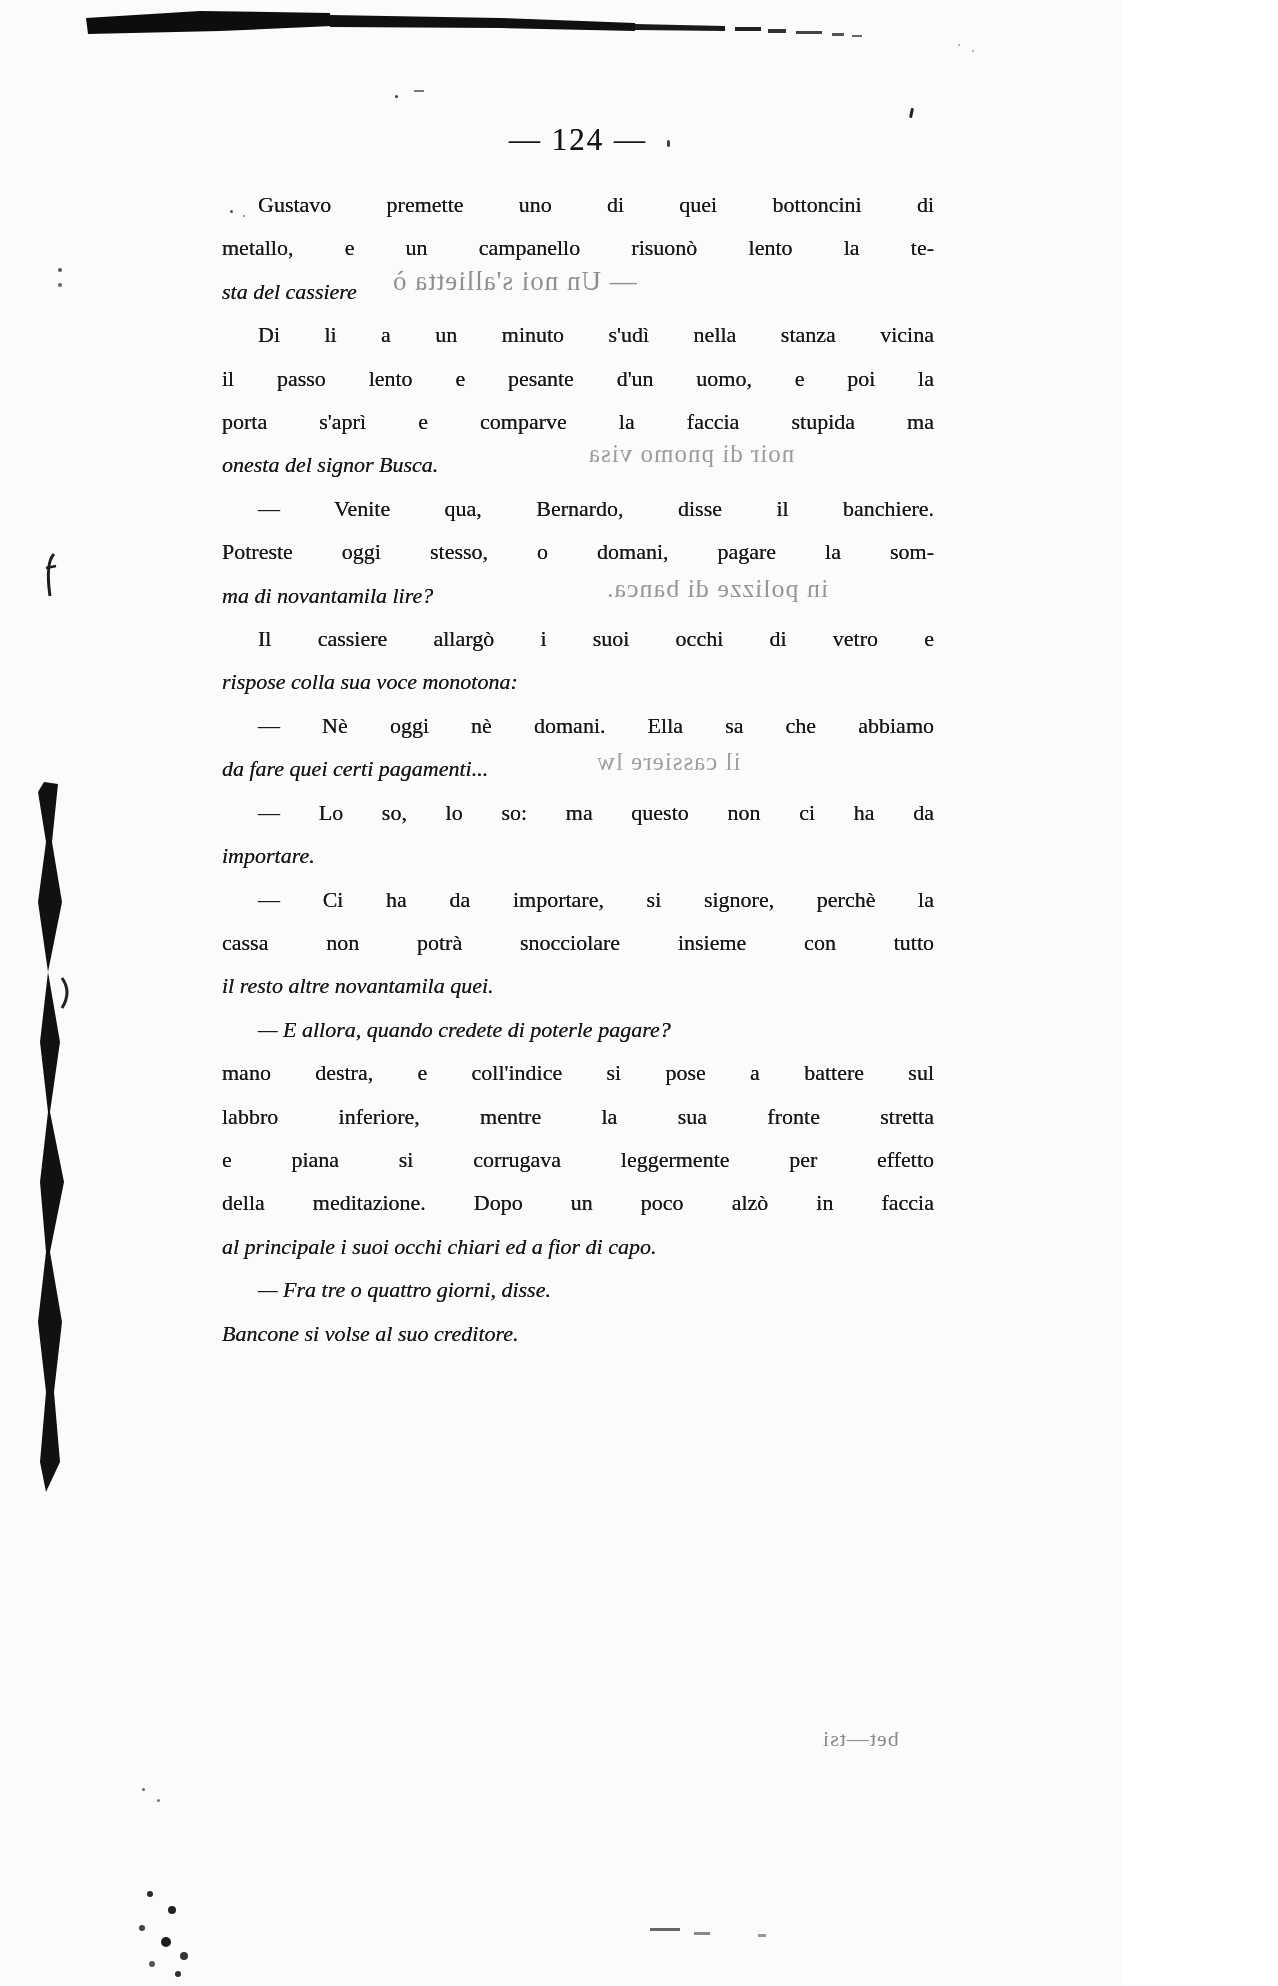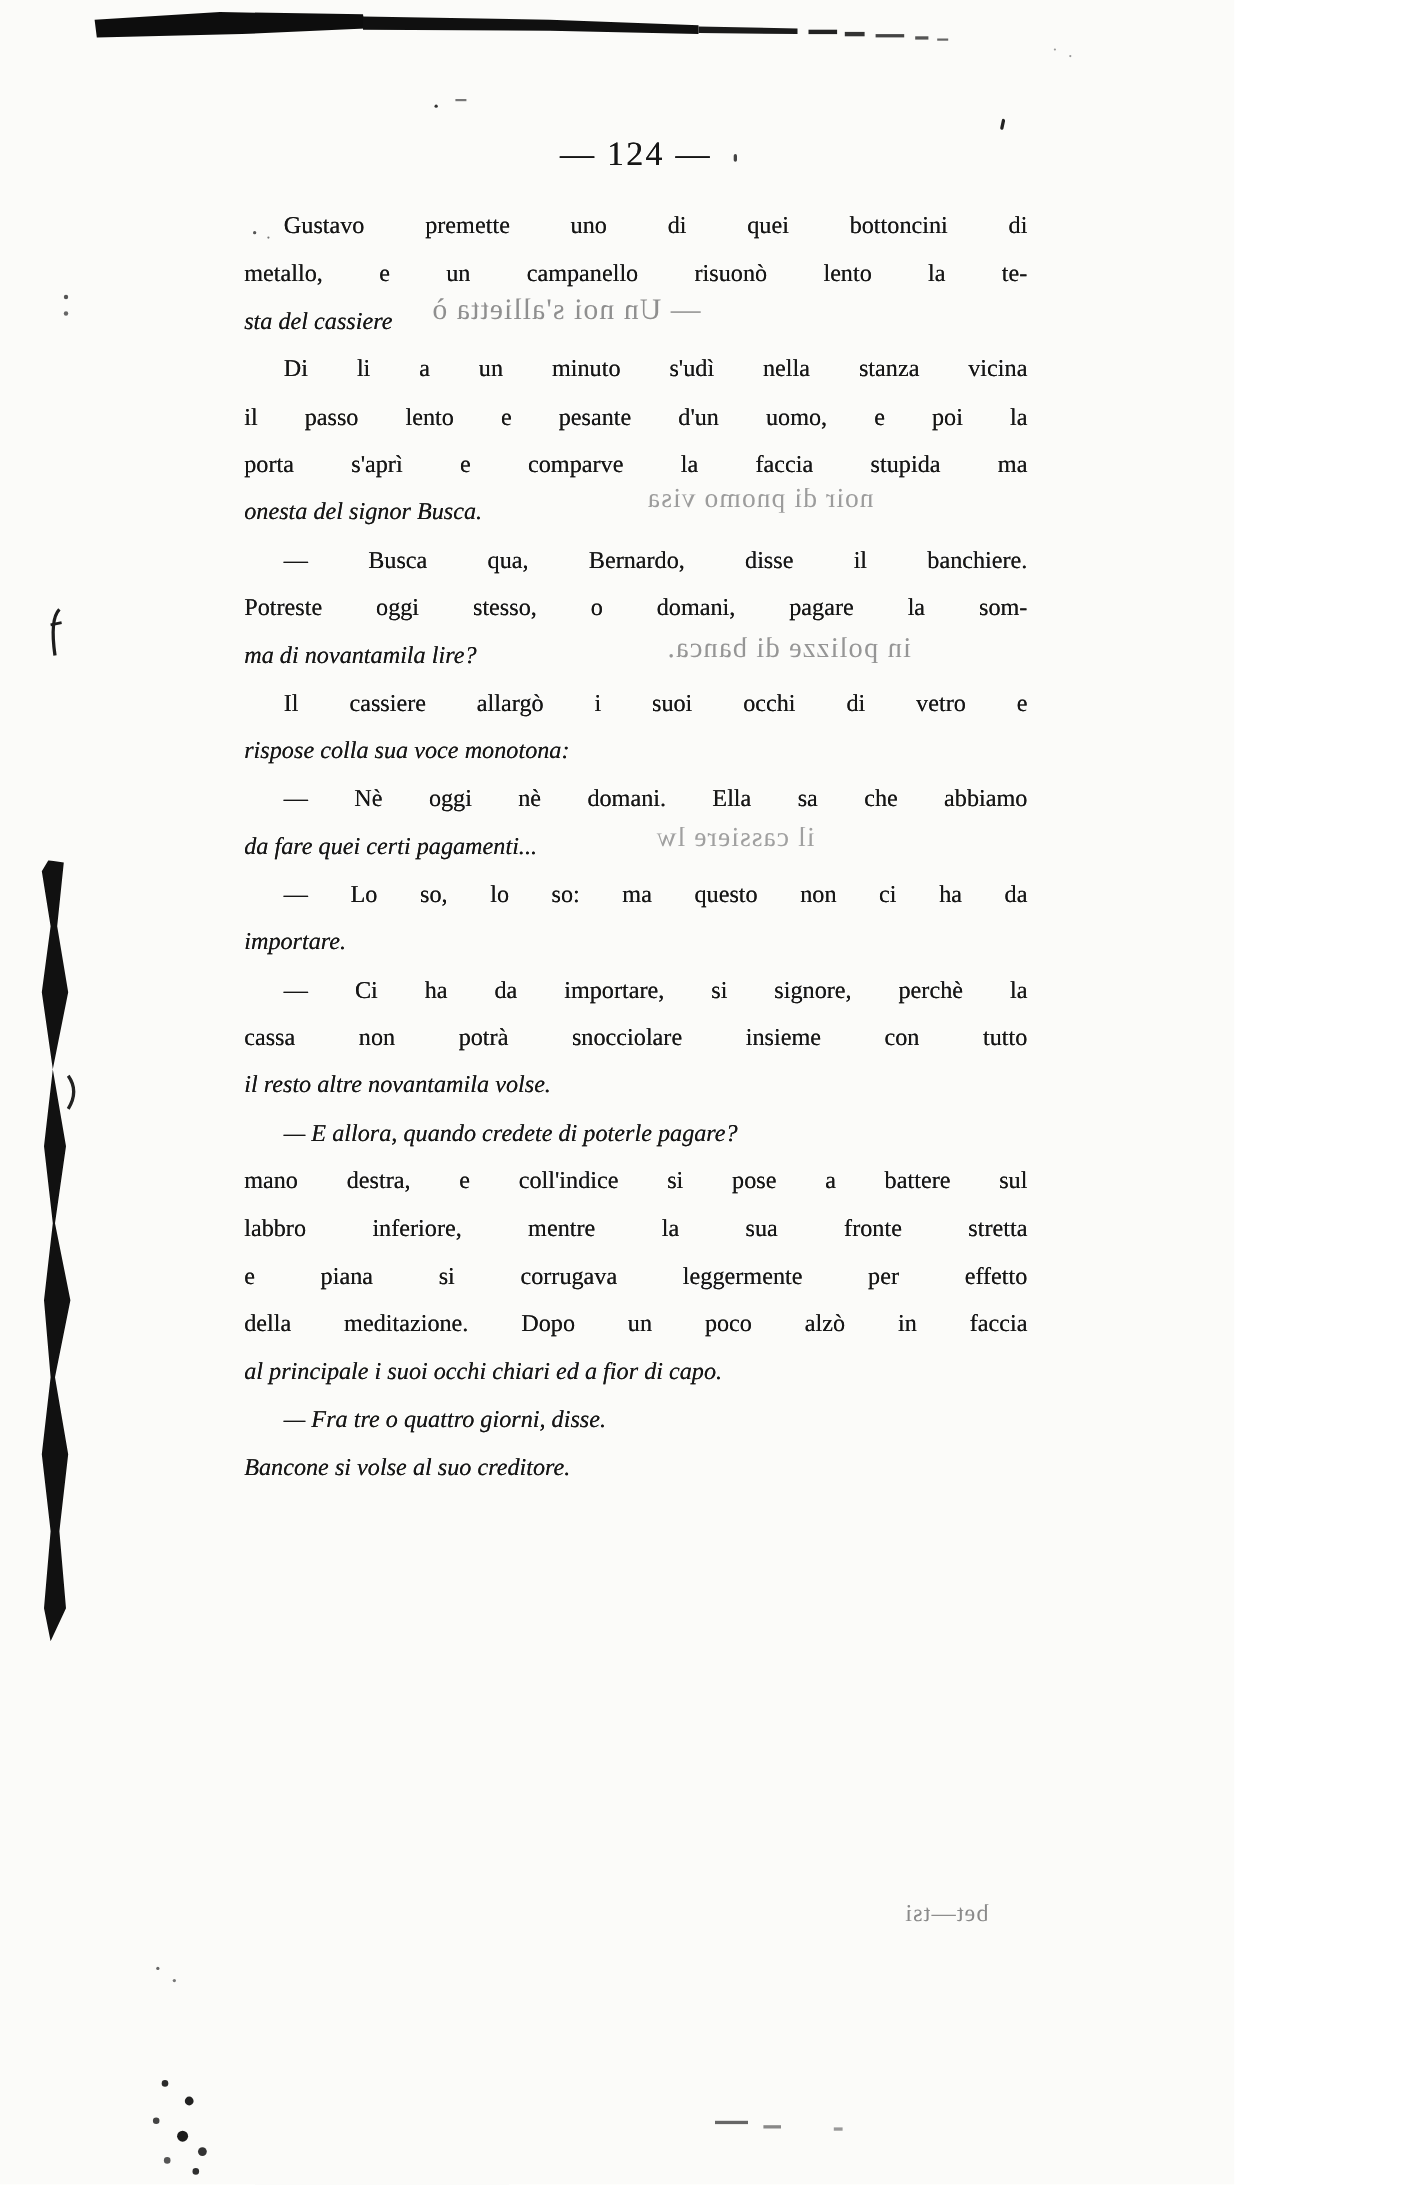--- a/index.html
+++ b/index.html
@@ -109,32 +109,32 @@
   <div class="page-number">— 124 —</div>
 
   <div class="text-block">
     <div class="line indent">Gustavo premette uno di quei bottoncini di</div>
     <div class="line">metallo, e un campanello risuonò lento la te-</div>
     <div class="line end">sta del cassiere</div>
     <div class="line indent">Di li a un minuto s'udì nella stanza vicina</div>
     <div class="line">il passo lento e pesante d'un uomo, e poi la</div>
     <div class="line">porta s'aprì e comparve la faccia stupida ma</div>
     <div class="line end">onesta del signor Busca.</div>
-    <div class="line indent">— Busca qua, Bernardo, disse il banchiere.</div>
+    <div class="line indent">— Venite qua, Bernardo, disse il banchiere.</div>
     <div class="line">Potreste oggi stesso, o domani, pagare la som-</div>
     <div class="line end">ma di novantamila lire?</div>
     <div class="line indent">Il cassiere allargò i suoi occhi di vetro e</div>
     <div class="line end">rispose colla sua voce monotona:</div>
     <div class="line indent">— Nè oggi nè domani. Ella sa che abbiamo</div>
     <div class="line end">da fare quei certi pagamenti...</div>
     <div class="line indent">— Lo so, lo so: ma questo non ci ha da</div>
     <div class="line end">importare.</div>
     <div class="line indent">— Ci ha da importare, si signore, perchè la</div>
     <div class="line">cassa non potrà snocciolare insieme con tutto</div>
-    <div class="line end">il resto altre novantamila volse.</div>
+    <div class="line end">il resto altre novantamila quei.</div>
     <div class="line indent end">— E allora, quando credete di poterle pagare?</div>
     <div class="line">mano destra, e coll'indice si pose a battere sul</div>
     <div class="line">labbro inferiore, mentre la sua fronte stretta</div>
     <div class="line">e piana si corrugava leggermente per effetto</div>
     <div class="line">della meditazione. Dopo un poco alzò in faccia</div>
     <div class="line end">al principale i suoi occhi chiari ed a fior di capo.</div>
     <div class="line indent end">— Fra tre o quattro giorni, disse.</div>
     <div class="line end">Bancone si volse al suo creditore.</div>
   </div>
 

